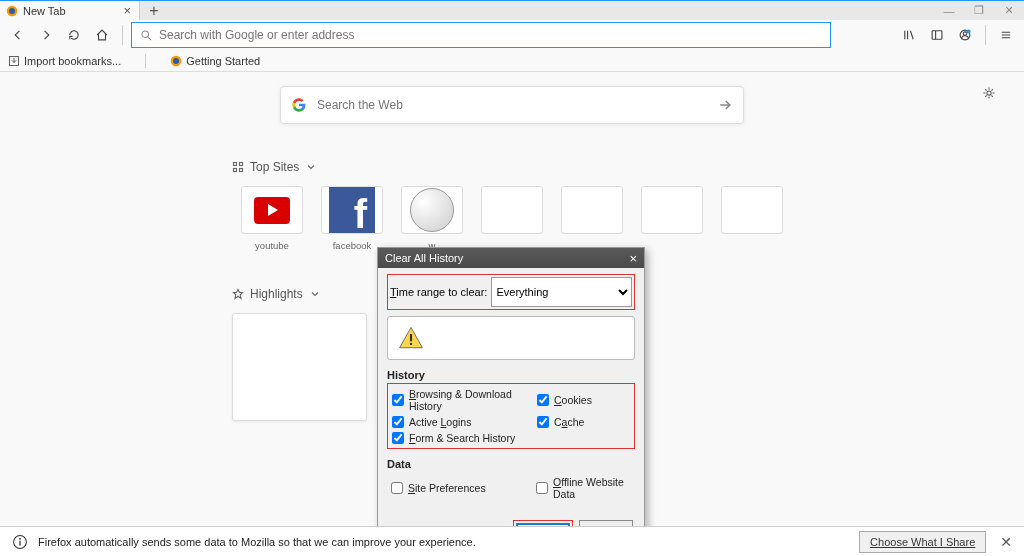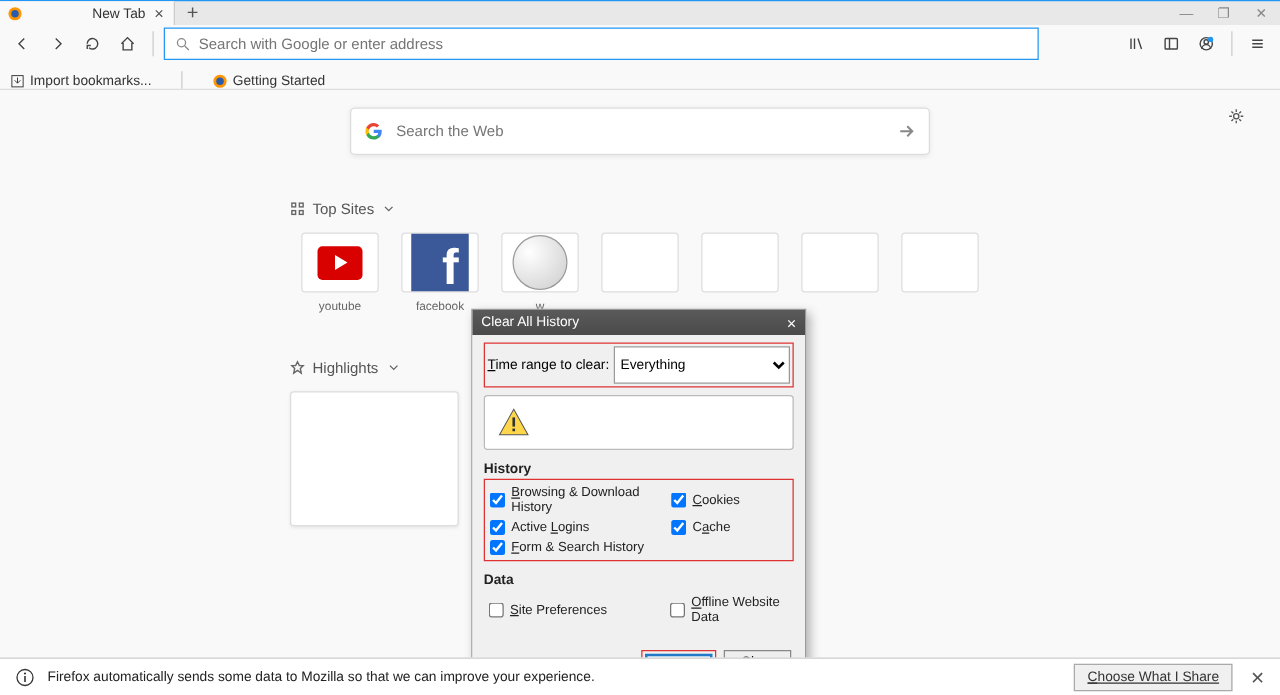--- a/index.html
+++ b/index.html
@@ -2,39 +2,39 @@
 <html><head>
 <meta charset="utf-8">
 <style>
   * { box-sizing: border-box; margin: 0; padding: 0; font-family: "Segoe UI", Arial, sans-serif; }
   body { width: 1024px; height: 556px; overflow: hidden; background: #f9f9fa; position: relative; font-size: 12px; }
 
   
   .title-bar { height: 20px; background: #e8e8e8; border-top: 1px solid #2196f3; display: flex; align-items: stretch; }
   .tab { width: 140px; background: #f9f9fa; display: flex; align-items: center; padding: 0 6px; border-right: 1px solid #ccc; gap: 5px; }
   .tab-favicon { width: 12px; height: 12px; display: inline-block; }
-  .tab-title { flex: 1; font-size: 11px; color: #333; text-align: right; }
+  .tab-title { flex: 1; font-size: 11px; color: #333; }
   .tab-close { font-size: 13px; color: #555; cursor: pointer; padding: 0 2px; }
   .new-tab-btn { width: 28px; display: flex; align-items: center; justify-content: center; color: #555; font-size: 16px; }
   .title-spacer { flex: 1; }
   .win-btn { width: 30px; display: flex; align-items: center; justify-content: center; color: #888; font-size: 11px; }
 
   
   .nav-bar { height: 30px; background: #f9f9fa; display: flex; align-items: center; padding: 0 6px; gap: 4px; }
   .nav-icon { width: 24px; height: 24px; display: flex; align-items: center; justify-content: center; color: #555; border-radius: 3px; }
   .nav-icon svg { width: 14px; height: 14px; stroke: #444; fill: none; stroke-width: 1.6; }
   .nav-separator { width: 1px; height: 20px; background: #ccc; margin: 0 4px; }
   .url-bar { flex: 1; max-width: 700px; height: 26px; border: 1px solid #2196f3; background: #fff; display: flex; align-items: center; padding: 0 8px; gap: 6px; }
   .url-bar .search-ic { width: 13px; height: 13px; stroke: #888; fill: none; stroke-width: 1.6; }
   .url-bar input { border: none; outline: none; flex: 1; font-size: 12px; color: #333; background: transparent; }
   .nav-right { margin-left: auto; display: flex; align-items: center; gap: 4px; }
   .nav-right .nav-icon svg { stroke: #444; }
 
   
-  .bookmarks { height: 22px; background: #f9f9fa; border-bottom: 1px solid #ddd; display: flex; align-items: flex-end; padding: 0 8px; gap: 20px; font-size: 11px; }
+  .bookmarks { height: 22px; background: #f9f9fa; border-bottom: 1px solid #ddd; display: flex; align-items: center; padding: 0 8px; gap: 20px; font-size: 11px; }
   .bm-item { display: flex; align-items: center; gap: 4px; color: #333; }
   .bm-icon { width: 12px; height: 12px; }
 
   
   .content { position: relative; height: 460px; overflow: hidden; }
   .gear-top-right { position: absolute; top: 14px; right: 28px; }
   .gear-top-right svg { width: 14px; height: 14px; stroke: #555; fill: none; stroke-width: 1.5; }
 
   .center { width: 560px; margin: 14px auto 0; }
   .search-box { width: 464px; height: 38px; margin: 0 auto; background: #fff; border: 1px solid #ddd; border-radius: 4px; display: flex; align-items: center; padding: 0 10px; box-shadow: 0 1px 4px rgba(0,0,0,0.08); }

